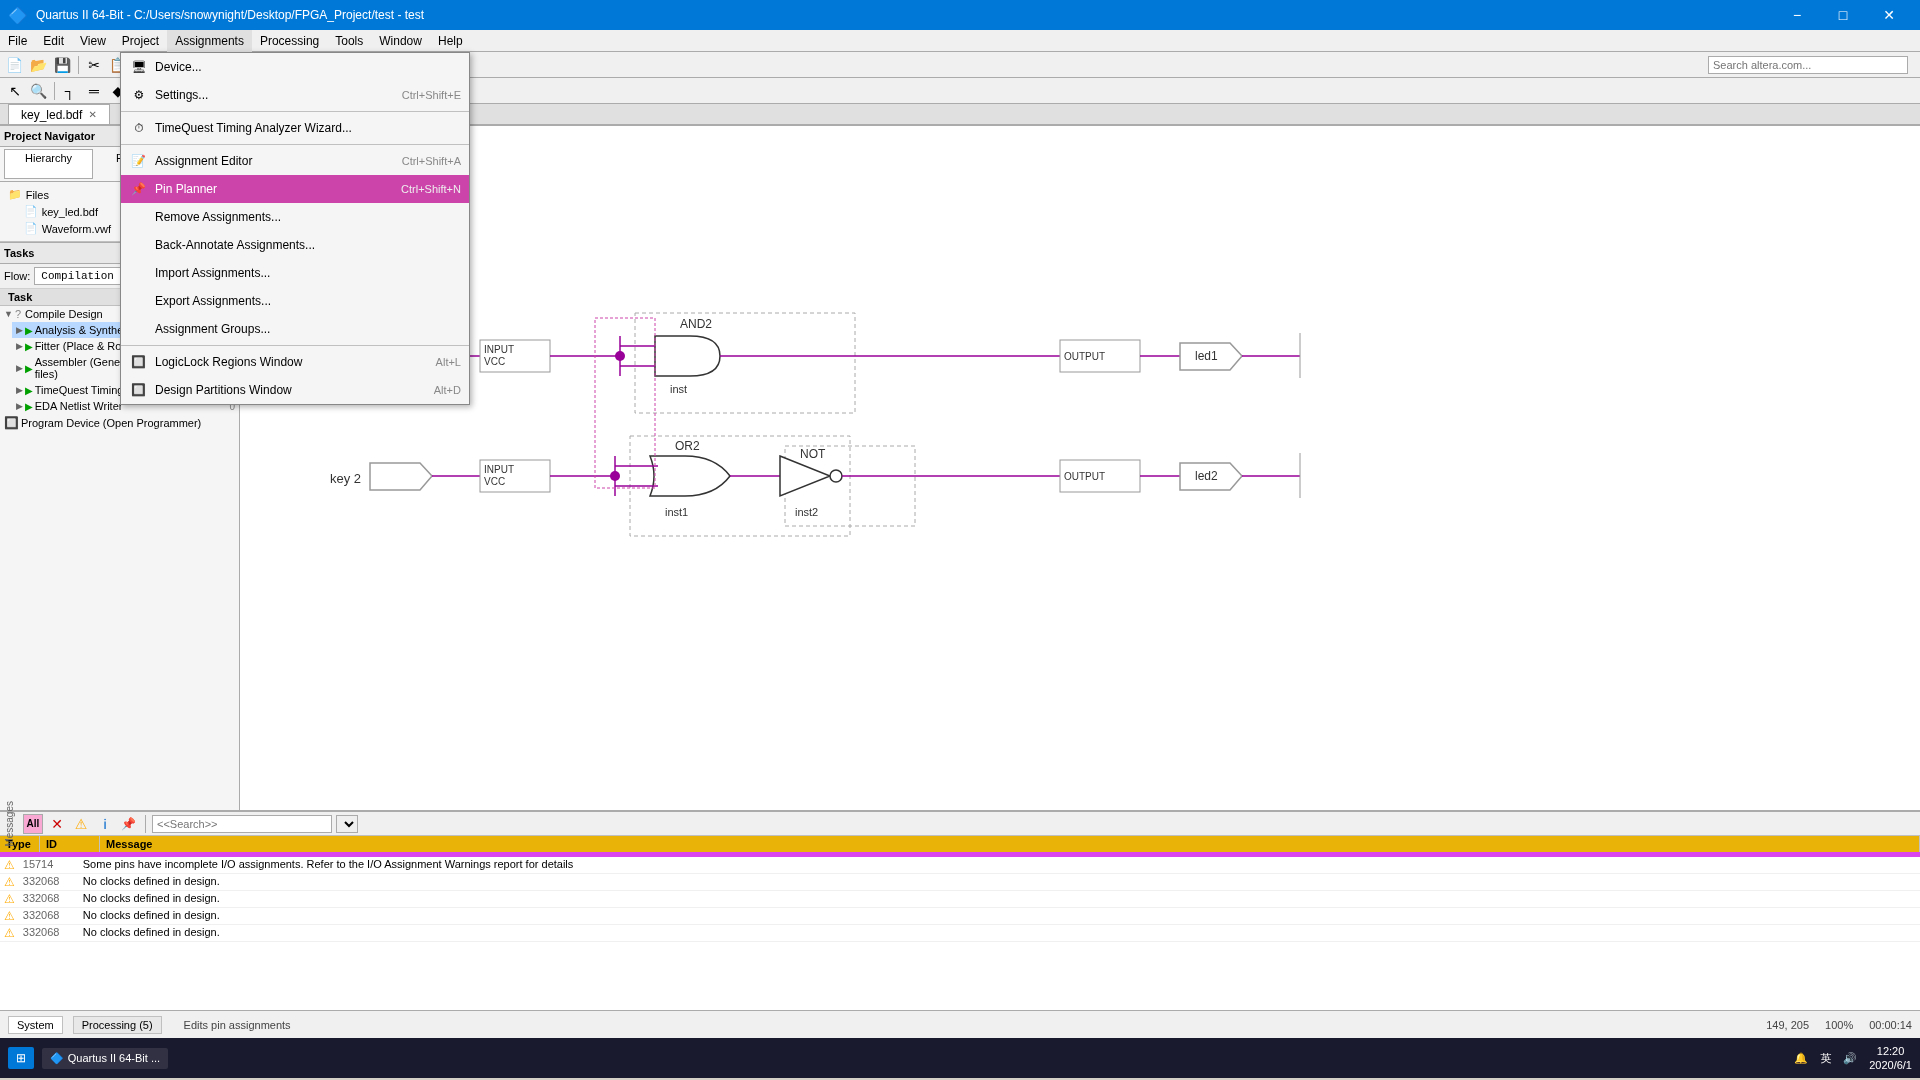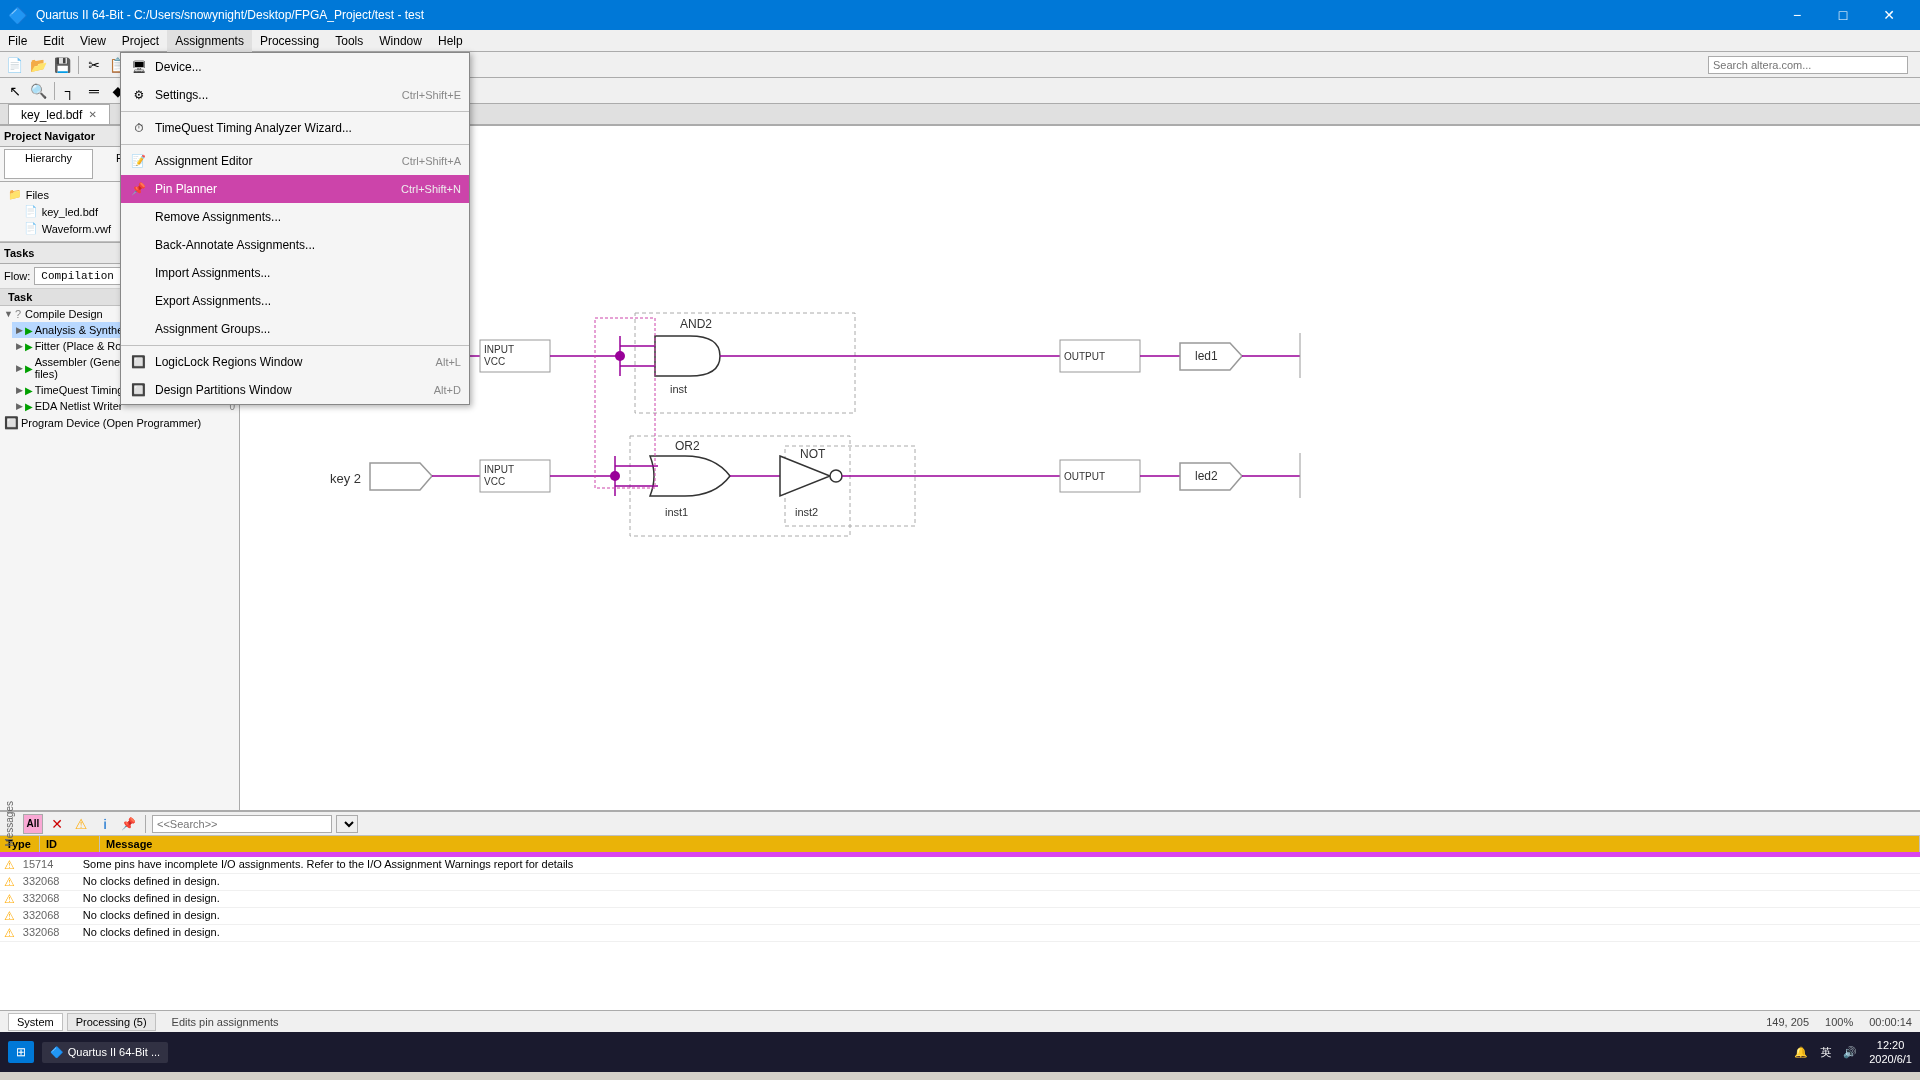--- a/index.html
+++ b/index.html
@@ -240,28 +240,28 @@
       display: flex; align-items: flex-start;
       font-size: 11px;
       border-bottom: 1px solid #f0f0f0;
     }
     .warn-icon { color: #ffaa00; font-size: 12px; padding: 1px 4px; }
     .msg-id { width: 60px; padding: 1px 4px; color: #666; }
     .msg-text { flex: 1; padding: 1px 4px; }
 
     
     #status-bar {
-      height: 22px;
+      height: 28px;
       background: #f0f0f0;
       border-top: 1px solid #ababab;
       display: flex;
       align-items: center;
       font-size: 11px;
       padding: 0 8px;
-      gap: 4px;
+      gap: 10px;
     }
     .status-tab {
       padding: 2px 8px;
       border: 1px solid #c0c0c0;
       background: #e8e8e8;
       cursor: pointer;
       font-size: 11px;
     }
     .status-tab.active { background: white; }
     .status-right { margin-left: auto; display: flex; gap: 16px; font-size: 11px; color: #444; }

